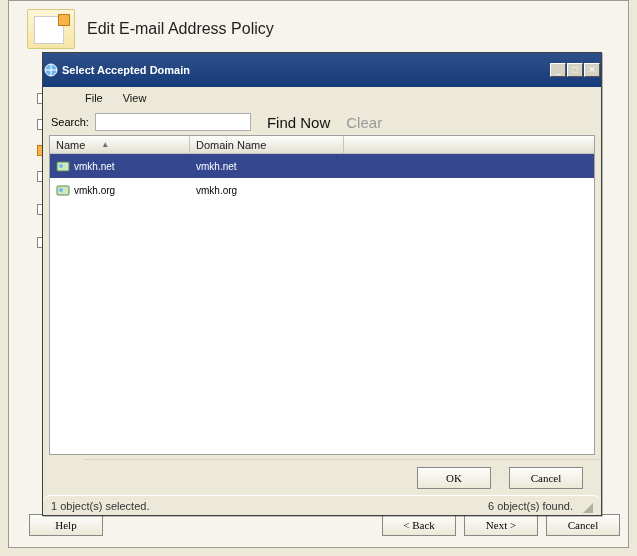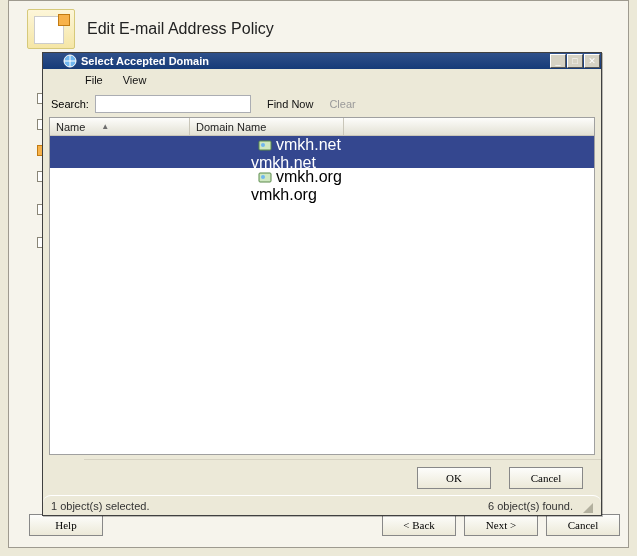--- a/index.html
+++ b/index.html
@@ -89,25 +89,25 @@
   .modal {
     position: absolute;
     left: 42px; top: 52px;
     width: 560px; height: 464px;
     background: #ece9d8;
     border: 1px solid #404040;
     box-shadow: 1px 1px 0 rgba(0,0,0,.25);
     display: flex; flex-direction: column;
   }
   .titlebar {
-    height: 16px;
+    height: 34px;
     background: linear-gradient(#2f508a,#163b78);
     color: #fff;
     display: flex; align-items: center;
-    padding-left: 20px;
+    padding-left: 1px;
   }
   .tb-icon {
     width:14px;height:14px;display:inline-block;margin-right:4px;
   }
   .tb-icon svg{display:block;}
   .tb-title { font-weight: bold; font-size: 11px; }
   .tb-spacer { flex:1; }
   .tb-btns { display:flex; }
   .tb-btn {
     width: 16px; height: 14px;
@@ -137,21 +137,21 @@
     gap: 6px;
   }
   .searchbar .lbl{font-size:11px;}
   .searchbar input{
     width: 156px; height:18px;
     border:1px solid #abadb3;
     background:#fff;
     font: 11px Tahoma;
     padding: 0 3px;
   }
-  .searchbar .lnk{font-size:11px;color:#111;cursor:pointer;margin-left:10px;}
+  .searchbar .lnk{font-size:15px;color:#111;cursor:pointer;margin-left:10px;}
   .searchbar .lnk.disabled{color:#9a9a9a;cursor:default;}
   .listwrap {
     flex:1;
     margin: 0 6px 4px 6px;
     border:1px solid #a0a0a0;
     background:#fff;
     position:relative;
     display:flex;
     flex-direction:column;
   }
@@ -168,23 +168,22 @@
     font-size:11px;
     color:#222;
     display:flex;align-items:center;gap:16px;
   }
   .col.c1{width:140px;}
   .col.c2{width:154px;}
   .col.c3{flex:1;border-right:none;}
   .sort-ar{font-size:8px;color:#6d6d6d;}
   .rows{flex:1;overflow:hidden;}
   .row{
-    height:32px;display:flex;align-items:center;
-    font-size:16px;
-    flex-direction:column;
+    height:24px;display:flex;align-items:center;
+    font-size:10px;
   }
   .row .cell{padding:0 6px;display:flex;align-items:center;gap:4px;}
   .row .cell.c1{width:140px;}
   .row .cell.c2{width:154px;}
   .row.selected{background:#34478f;color:#fff;}
   .row.selected .cell.c1, .row.selected .cell.c2{
     
   }
   .row-icon{width:14px;height:14px;display:inline-block;}
   .row-icon svg{display:block;}

